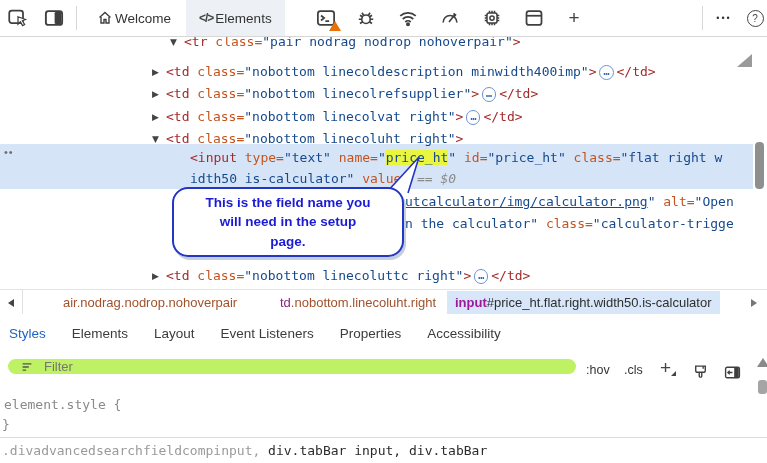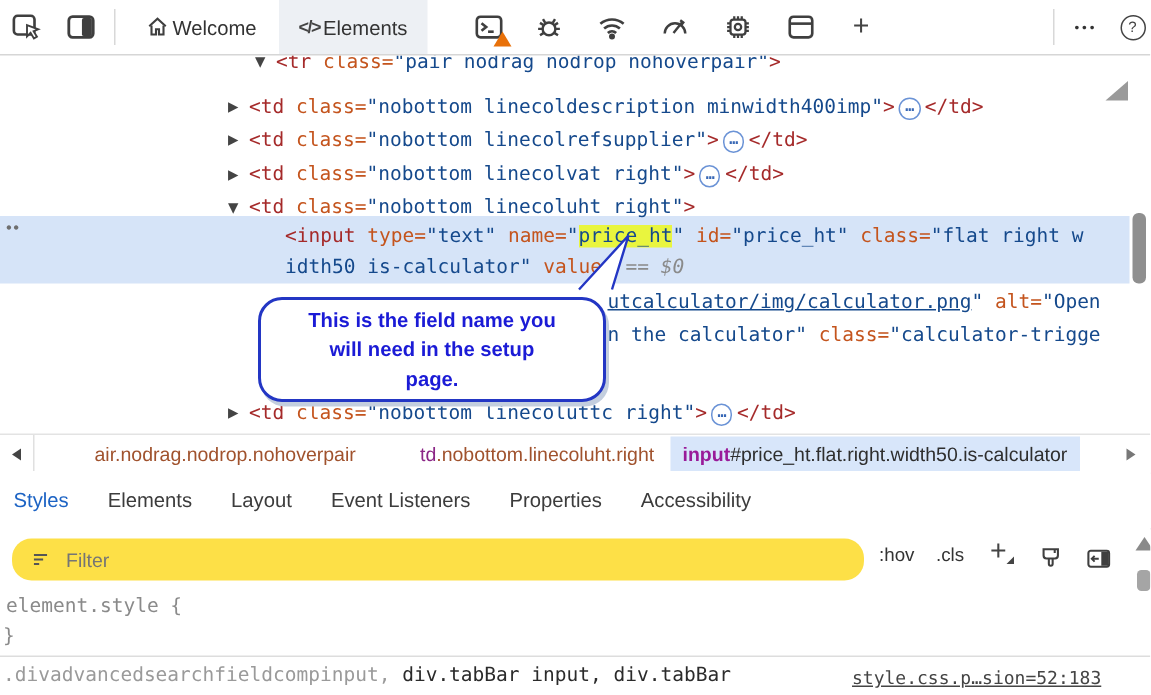--- a/index.html
+++ b/index.html
@@ -42,21 +42,21 @@
   #dom-scroll-thumb{position:absolute;left:755px;top:106px;width:9px;height:47px;background:#8f8f8f;
                     border-radius:4px;z-index:8;}
   #dom-scroll-tri{position:absolute;left:737px;top:18px;width:0;height:0;z-index:8;
                   border-left:15px solid transparent;border-bottom:13px solid #9a9a9a;}
 
   
   #note-screen{position:absolute;left:70px;top:18px;width:232px;height:40px;background:#45e8f0;
                border:2px solid #111;box-shadow:3px 4px 0 #555;z-index:7;
                display:flex;align-items:center;justify-content:center;text-align:center;
                font-weight:bold;font-size:12.5px;line-height:1.35;color:#1515c8;white-space:pre-line;}
-  #note-field{position:absolute;left:172px;top:162px;width:228px;height:66px;background:#fff;
+  #note-field{position:absolute;left:172px;top:151px;width:228px;height:66px;background:#fff;
               border:2px solid #2336c4;border-radius:16px;box-shadow:2px 3px 0 #c3cede;z-index:6;
               display:flex;align-items:center;justify-content:center;text-align:center;
               font-weight:bold;font-size:13.5px;line-height:1.45;color:#1b1bd6;white-space:pre-line;}
   #note-tail{position:absolute;left:0;top:0;z-index:6;pointer-events:none;}
 
   
   #breadcrumbs{position:absolute;left:0;top:289px;width:767px;height:25px;background:#fff;
                border-top:1px solid #e3e3e3;border-bottom:1px solid #cfcfcf;font-size:13px;z-index:10;}
   .bc-item{position:absolute;top:0;line-height:25px;white-space:nowrap;}
   .seg-bc-class{color:#a0522d;}
@@ -70,22 +70,22 @@
   .tri-right{width:0;height:0;border-top:4px solid transparent;border-bottom:4px solid transparent;border-left:6px solid #777;}
   #bc-selected{position:absolute;left:447px;top:1px;height:23px;background:#d8e6fa;padding:0 8px;
                line-height:23px;white-space:nowrap;}
 
   
   #styles-tabs{position:absolute;left:0;top:314px;width:767px;height:38px;background:#fff;
                border-bottom:1px solid #ccc;display:flex;align-items:center;gap:26px;
                padding-left:9px;font-size:13.5px;color:#3c3c3c;z-index:10;}
   #styles-tabs .active{color:#1c63c4;}
   #filter-row{position:absolute;left:0;top:352px;width:767px;height:40px;background:#fff;z-index:10;}
-  #filter-pill{position:absolute;left:8px;top:7px;width:568px;height:28px;border-radius:13px;
-               background:#fde047;display:flex;align-items:center;}
+  #filter-pill{position:absolute;left:8px;top:7px;width:568px;height:15px;border-radius:13px;
+               background:#bef264;display:flex;align-items:center;}
   #filter-pill input{border:none;background:transparent;outline:none;font-size:13px;color:#444;
                      font-family:"Liberation Sans",sans-serif;width:480px;}
   .filter-ctl{position:absolute;top:11px;font-size:12.5px;color:#333;}
   .plus-ctl{position:absolute;left:660px;top:5px;font-size:19px;font-weight:300;color:#444;}
   .plus-ctl::after{content:"";position:absolute;right:-5px;bottom:3px;width:0;height:0;
                    border-left:5px solid transparent;border-bottom:5px solid #444;}
   #styles-scroll-tri{position:absolute;left:757px;top:358px;width:0;height:0;z-index:11;
                      border-left:6px solid transparent;border-right:6px solid transparent;
                      border-bottom:9px solid #8a8a8a;}
   #styles-scroll-thumb{position:absolute;left:758px;top:380px;width:9px;height:14px;background:#a5a5a5;
@@ -266,16 +266,15 @@
     </span>
   </div>
   <div id="styles-scroll-tri"></div>
   <div id="styles-scroll-thumb"></div>
 
   <div id="styles-content">
     <div class="rule-line" style="top:2px">element.style {</div>
     <div class="rule-line" style="left:2px;top:22px">}</div>
     <div id="rule-divider"></div>
     <div id="selector-line"><span class="seg-sel-gray">.divadvancedsearchfieldcompinput,</span><span class="seg-sel-dark"> div.tabBar input, div.tabBar</span></div>
-    <a id="stylesheet-link">style.css.p…sion=52:183</a>
   </div>
 
 </div>
 
 </body></html>

